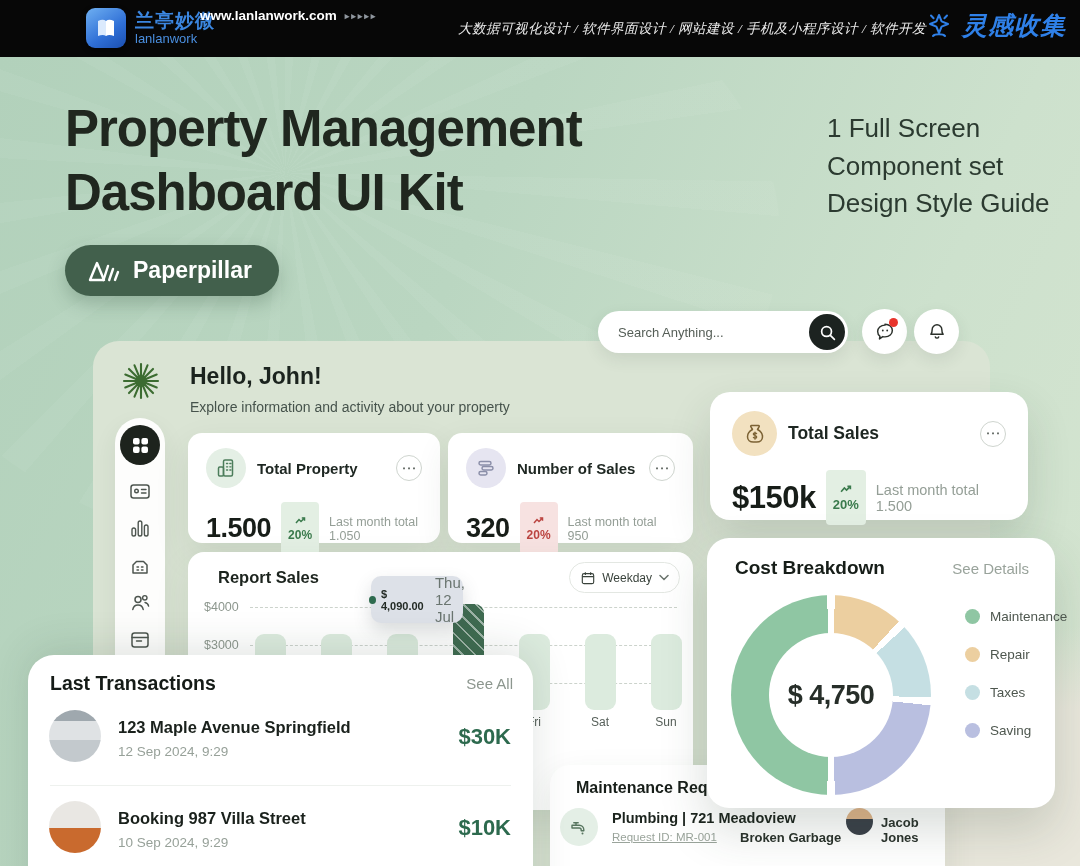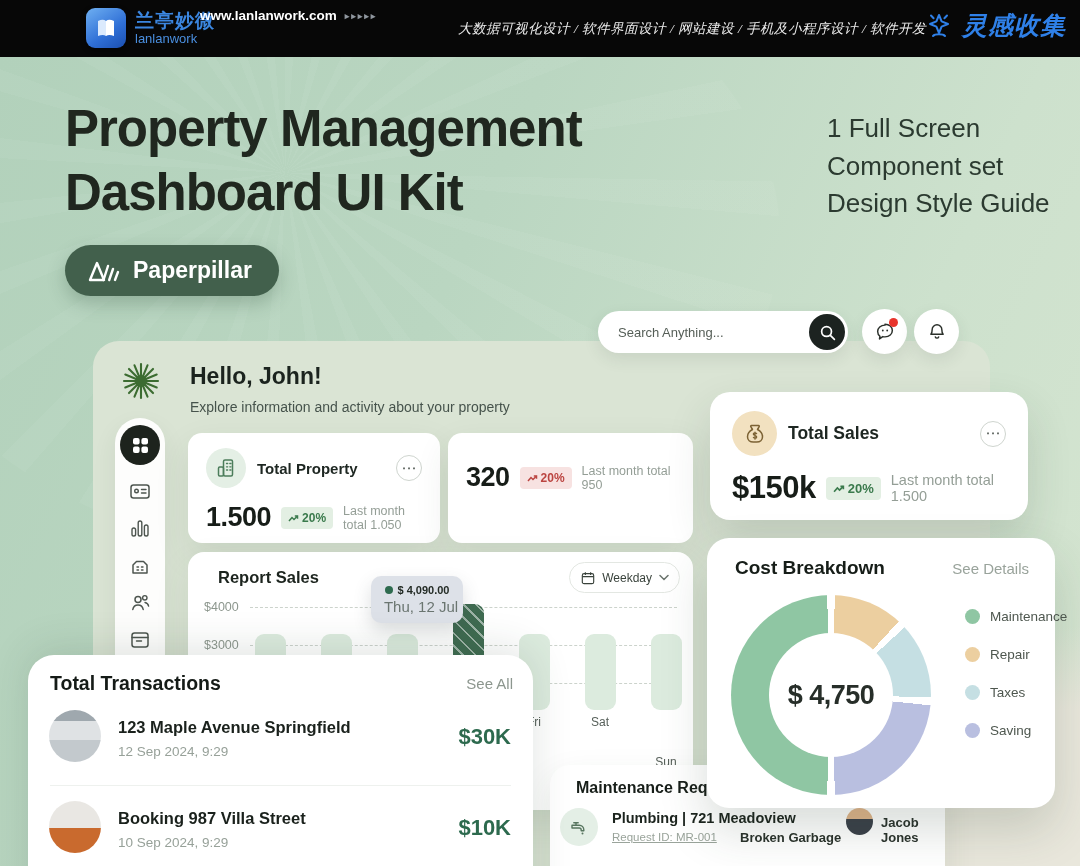--- a/index.html
+++ b/index.html
@@ -61,21 +61,21 @@
   .stat-head { display:flex; align-items:center; gap:11px; }
   .ic-circle { width:40px; height:40px; border-radius:50%; display:flex; align-items:center; justify-content:center; flex:0 0 auto; }
   .ic-green { background:#e4efe5; color:#4c7d5b; }
   .ic-purple { background:#e6e5f1; color:#8b8fa9; }
   .ic-tan { background:#f2e1c0; color:#7c6234; }
   .stat-label { font-size:15px; font-weight:700; color:#1e2722; flex:1; }
   .dots-btn { width:26px; height:26px; border-radius:50%; border:1.5px solid #cfd5cf; color:#454d47; display:flex; align-items:center; justify-content:center; cursor:pointer; }
   .dots-btn::before { content:"⋯"; font-size:15px; line-height:1; margin-top:-2px; }
   .stat-row { display:flex; align-items:center; margin-top:14px; gap:10px; }
   .stat-value { font-size:27px; font-weight:700; color:#171d18; letter-spacing:-.5px; }
-  .badge { display:inline-flex; align-items:center; gap:3px; font-size:12px; font-weight:700; border-radius:4px; padding:4px 7px; }
+  .badge { display:inline-flex; align-items:center; gap:3px; font-size:12px; font-weight:700; border-radius:4px; padding:13px 7px;flex-direction:column; }
   .badge.green { background:#e3efe3; color:#3a7a4c; }
   .badge.red { background:#f7e2e1; color:#bb4440; }
   .stat-note { font-size:12.5px; color:#949e96; }
 
   
   .sales-card { left:710px; top:335px; width:318px; height:128px; border-radius:20px; z-index:4; padding:19px 22px; box-shadow:0 20px 44px rgba(45,65,50,.16); }
   .sales-card .ic-circle { width:45px; height:45px; }
   .sales-card .stat-label { font-size:17.5px; }
   .sales-card .stat-value { font-size:31px; }
   .sales-card .badge { font-size:13px; }
@@ -85,21 +85,21 @@
   .report-card { left:188px; top:495px; width:505px; height:258px; border-radius:16px; z-index:3; }
   .report-title { position:absolute; left:30px; top:16px; font-size:16.5px; font-weight:700; color:#1c241e; }
   .weekday-dd { position:absolute; right:13px; top:10px; height:31px; padding:0 10px 0 11px; border:1.5px solid #e3e7e2; border-radius:16px; display:flex; align-items:center; gap:7px; cursor:pointer; background:#fff; }
   .weekday-dd span { font-size:12px; color:#39423b; }
   .gridline { position:absolute; left:62px; right:16px; border-top:1.6px dashed #ccd3cc; }
   .ylab { position:absolute; left:16px; font-size:12.5px; color:#8d978e; }
   .rs-chart { position:absolute; left:0; top:0; width:100%; height:158px; }
   .rs-bar { position:absolute; bottom:0; width:31px; border-radius:9px; background:#dcebde; }
   .rs-bar.hl { background:#3f6b51; background-image:repeating-linear-gradient(45deg, rgba(255,255,255,.5) 0 1.8px, rgba(255,255,255,0) 1.8px 9px); }
   .rs-xlabel { position:absolute; top:163px; width:44px; text-align:center; font-size:12px; color:#57605a; }
-  .rs-tooltip { position:absolute; left:183px; top:24px; width:92px; height:47px; background:#dde1e8; border-radius:10px; box-shadow:0 8px 18px rgba(60,70,80,.18); display:flex; flex-direction:column; align-items:center; justify-content:center; gap:2px; z-index:2; }
+  .rs-tooltip { position:absolute; left:183px; top:24px; width:92px; height:47px; background:#dde1e8; border-radius:10px; box-shadow:0 8px 18px rgba(60,70,80,.18); display:flex; flex-direction:row; align-items:center; justify-content:center; gap:2px; z-index:2; }
   .rs-tooltip .tt1 { display:flex; align-items:center; gap:5px; font-size:11px; font-weight:700; color:#232b25; }
   .rs-tooltip .tt1 i { width:8px; height:8px; border-radius:50%; background:#2e6b4f; }
   .rs-tooltip .tt2 { font-size:15px; color:#6a7570;margin-left:8px; }
 
   
   .cost-card { left:707px; top:481px; width:348px; height:270px; border-radius:22px; z-index:6; box-shadow:0 22px 48px rgba(45,65,50,.18); }
   .cost-title { position:absolute; left:28px; top:19px; font-size:19px; font-weight:700; color:#161d18; }
   .see-link { position:absolute; right:26px; top:22px; font-size:15px; color:#99a39b; cursor:pointer; }
   .donut { position:absolute; left:24px; top:57px; width:200px; height:200px; border-radius:50%; }
   .donut-hole { position:absolute; left:38px; top:38px; width:124px; height:124px; border-radius:50%; background:#fff; display:flex; align-items:center; justify-content:center; }
@@ -287,20 +287,31 @@
             <path d="M1 8l3-3.5 2 2L9.5 3" fill="none" stroke="currentColor" stroke-width="1.5"></path>
             <path d="M6.8 3h2.7v2.7" fill="none" stroke="currentColor" stroke-width="1.5"></path>
           </svg>
         <span>20%</span>
       </span>
       <span class="stat-note">Last month total 1.050</span>
     </div>
   </div>
 
   <div class="card stat-card stat-b">
+    <div class="stat-head">
+      <div class="ic-circle ic-purple">
+        <svg width="22" height="22" viewBox="0 0 22 22">
+          <rect x="4" y="4.5" width="12" height="3.4" rx="1.7" fill="none" stroke="currentColor" stroke-width="1.5"></rect>
+          <rect x="7" y="9.5" width="11" height="3.4" rx="1.7" fill="none" stroke="currentColor" stroke-width="1.5"></rect>
+          <rect x="4" y="14.5" width="8" height="3.4" rx="1.7" fill="none" stroke="currentColor" stroke-width="1.5"></rect>
+        </svg>
+      </div>
+      <div class="stat-label">Number of Sales</div>
+      <div class="dots-btn"></div>
+    </div>
     <div class="stat-row">
       <span class="stat-value">320</span>
       <span class="badge red">
         <svg width="11" height="10" viewBox="0 0 11 10">
             <path d="M1 8l3-3.5 2 2L9.5 3" fill="none" stroke="currentColor" stroke-width="1.5"></path>
             <path d="M6.8 3h2.7v2.7" fill="none" stroke="currentColor" stroke-width="1.5"></path>
           </svg>
         <span>20%</span>
       </span>
       <span class="stat-note">Last month total 950</span>
@@ -367,21 +378,21 @@
           <span>$ 4,090.00</span>
         </div>
       <div class="tt2">Thu, 12 Jul</div>
     </div>
   <div class="rs-xlabel" style="left: 60px;">Mon</div>
       <div class="rs-xlabel" style="left: 126px;">Tue</div>
       <div class="rs-xlabel" style="left: 192px;">Wed</div>
       <div class="rs-xlabel" style="left: 258px;">Thu</div>
       <div class="rs-xlabel" style="left: 324px;">Fri</div>
       <div class="rs-xlabel" style="left: 390px;">Sat</div>
-      <div class="rs-xlabel" style="left: 456px; margin-top: 40px;">Sun</div>
+      <div class="rs-xlabel" style="left: 456px;">Sun</div>
     </div>
 
   <div class="card mnt-card">
     <div class="mnt-title">Maintenance Request</div>
     <div class="mnt-row" style="top:43px">
       <div class="mnt-ic">
         <svg width="20" height="20" viewBox="0 0 20 20">
           <path d="M7 8V5.8M4.8 5.8h4.4" fill="none" stroke="currentColor" stroke-width="1.4" stroke-linecap="round"></path>
           <path d="M3 8.2h7.2a4.6 4.6 0 0 1 4.6 4.6v1h-2.6v-.8a2 2 0 0 0-2-2H3z" fill="none" stroke="currentColor" stroke-width="1.4" stroke-linejoin="round"></path>
           <circle cx="13.5" cy="16.6" r="1" fill="currentColor"></circle>
@@ -423,21 +434,21 @@
           <span class="legend-label">Taxes</span>
         </div>
         <div class="legend-item">
           <span class="legend-dot" style="background: rgb(185, 191, 224);"></span>
           <span class="legend-label">Saving</span>
         </div>
       </div>
   </div>
 
   <div class="card tx-card">
-    <div class="tx-title">Total Transactions</div>
+    <div class="tx-title">Last Transactions</div>
     <div class="tx-seeall">See All</div>
 
     <div class="tx-row" style="top:55px">
       <div class="tx-avatar av-house1"></div>
       <div class="tx-name">123 Maple Avenue Springfield</div>
       <div class="tx-date">12 Sep 2024, 9:29</div>
       <div class="tx-amount">$30K</div>
     </div>
     <div class="tx-divider"></div>
     <div class="tx-row" style="top:146px">

